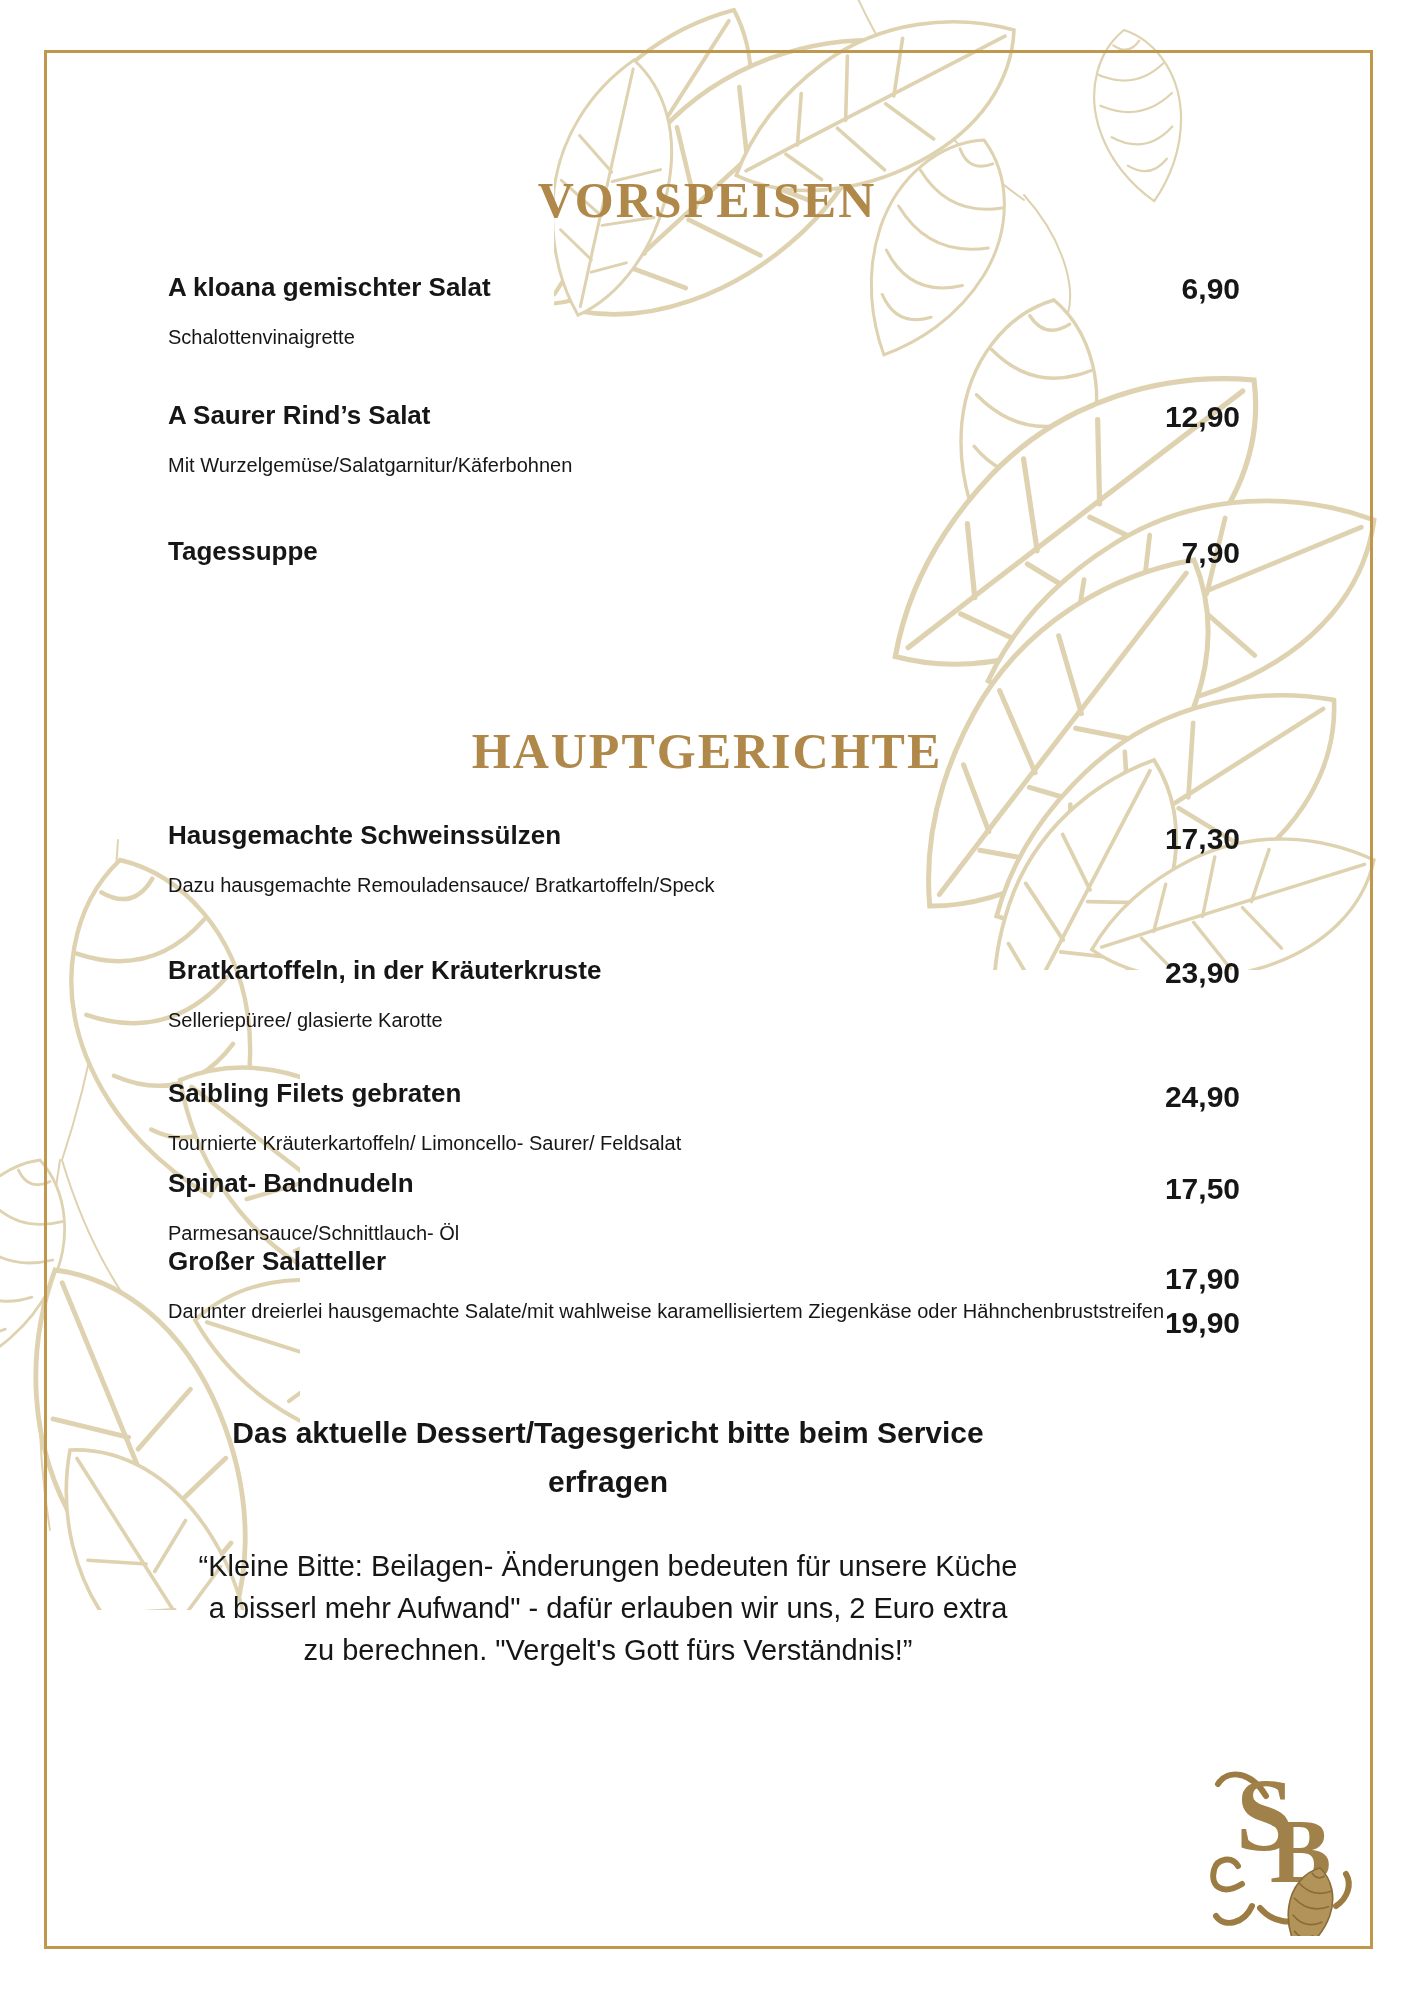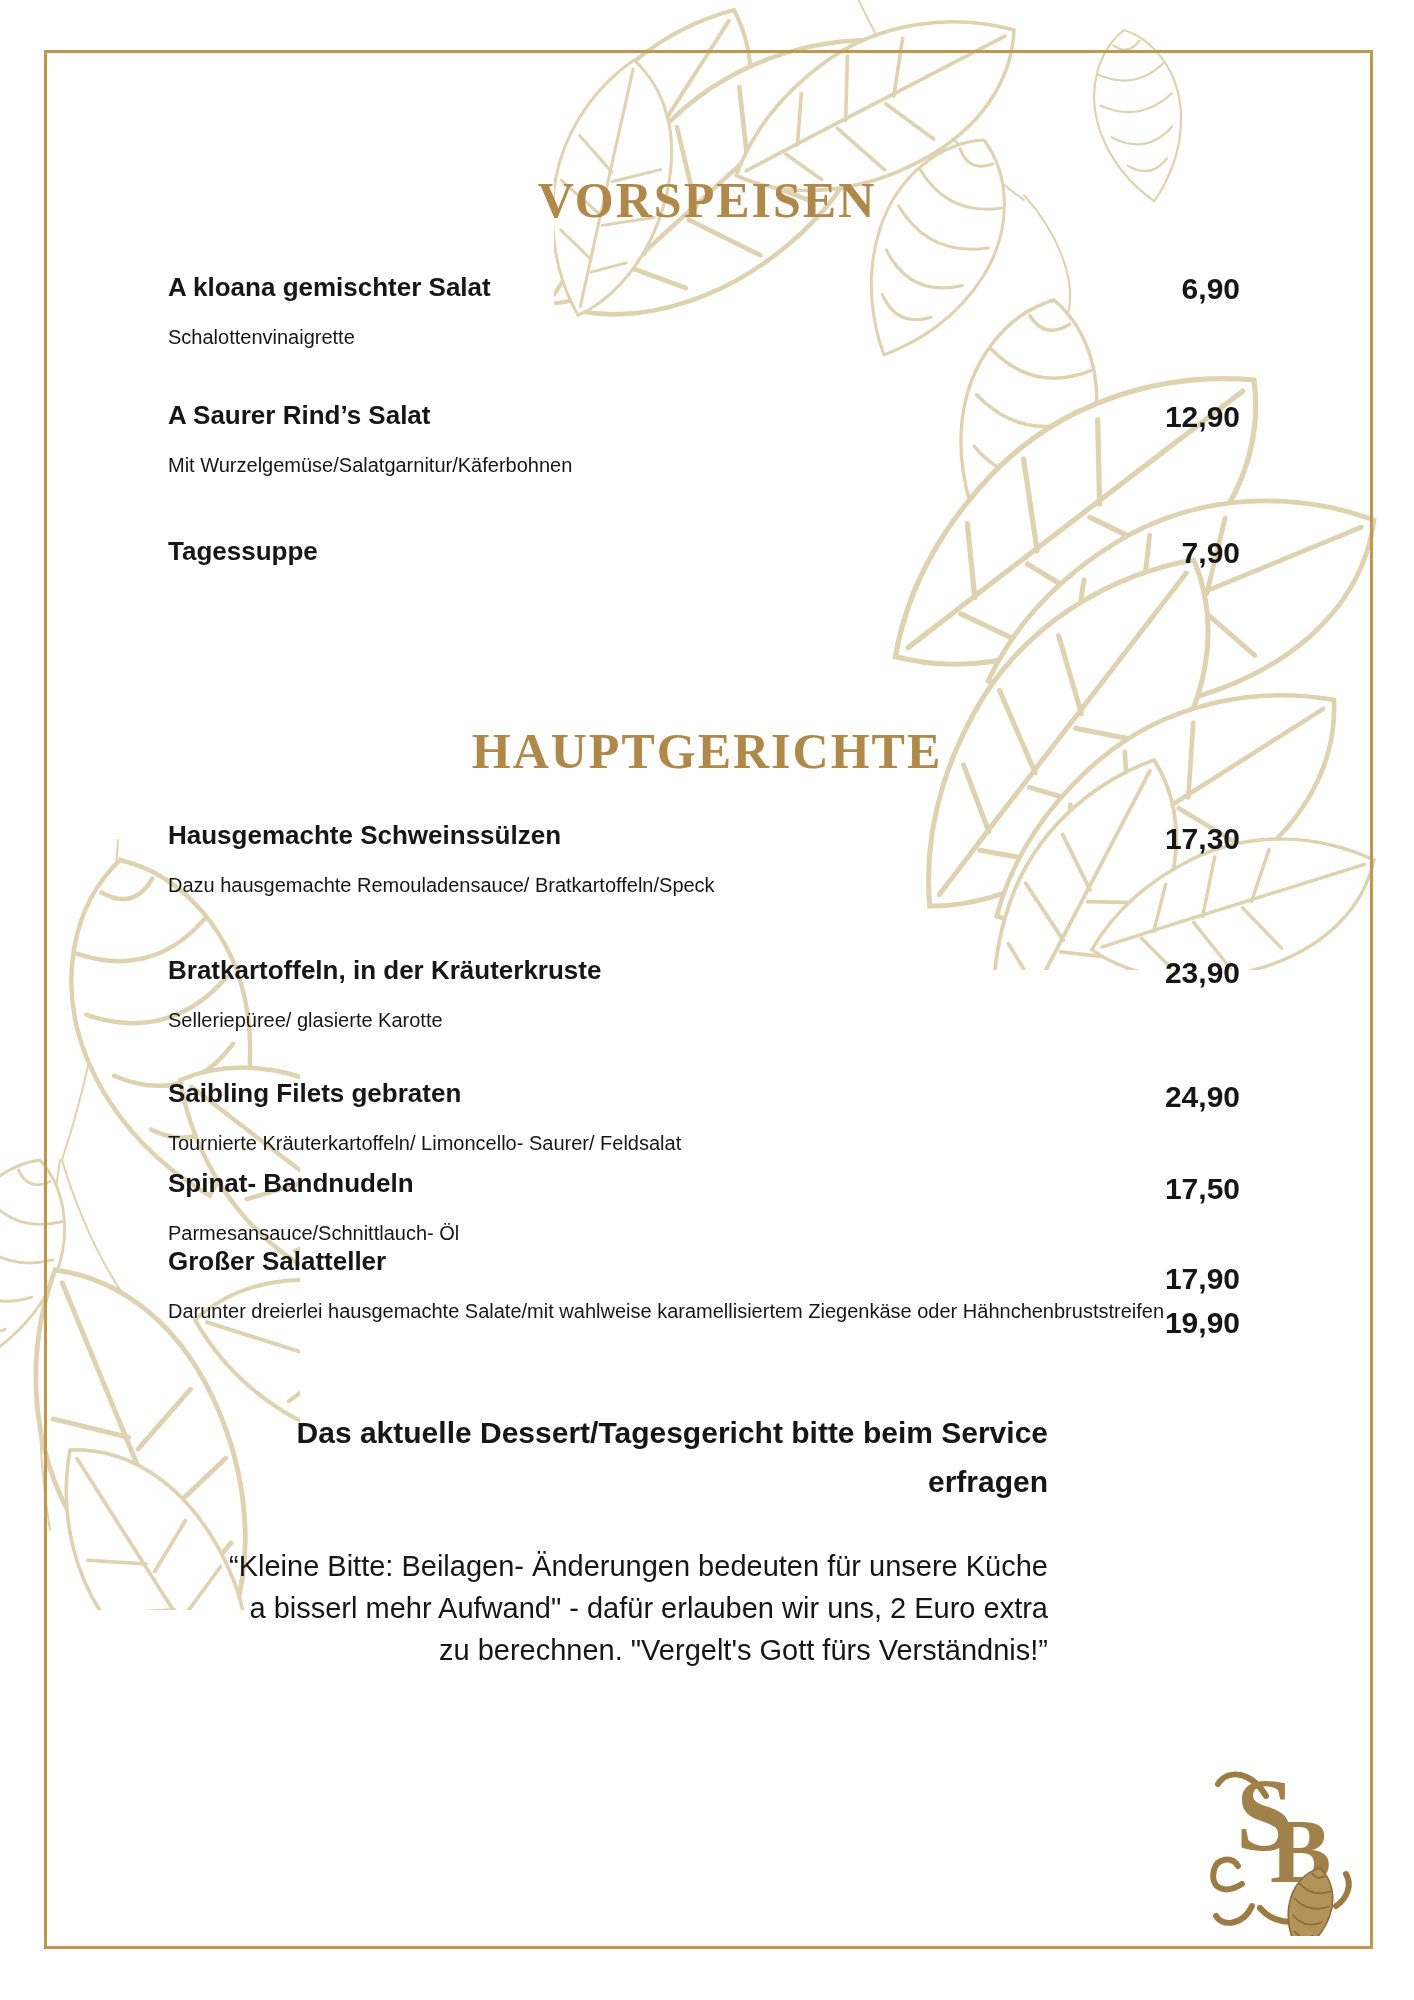--- a/index.html
+++ b/index.html
@@ -13,21 +13,21 @@
   .content{position:absolute;left:0;top:0;width:100%;height:100%;z-index:3;}
   .section-title{position:absolute;left:0;width:100%;text-align:center;
       font-family:"Liberation Serif","DejaVu Serif",serif;font-weight:bold;
       font-size:50px;letter-spacing:2px;color:#b0894a;}
   .t-vorspeisen{top:171px;}
   .t-hauptgerichte{top:722px;}
   .item-name{position:absolute;left:168px;font-size:26px;font-weight:bold;}
   .item-desc{position:absolute;left:168px;font-size:20px;width:1000px;line-height:43px;}
   .price{position:absolute;right:174px;width:150px;text-align:right;
          font-size:30px;font-weight:bold;}
-  .center-col{position:absolute;left:168px;width:880px;text-align:right;}
+  .center-col{position:absolute;left:168px;width:880px;text-align:center;}
   .dessert-note{top:1408px;font-size:30px;font-weight:bold;line-height:49px;}
   .service-note{top:1545px;font-size:29px;line-height:42px;}
   .logo{position:absolute;left:1208px;top:1756px;width:150px;height:180px;z-index:3;}
 </style>
 </head>
 <body>
 
 <svg width="0" height="0" style="position:absolute" aria-hidden="true">
   <defs>
     <g id="leaf">

